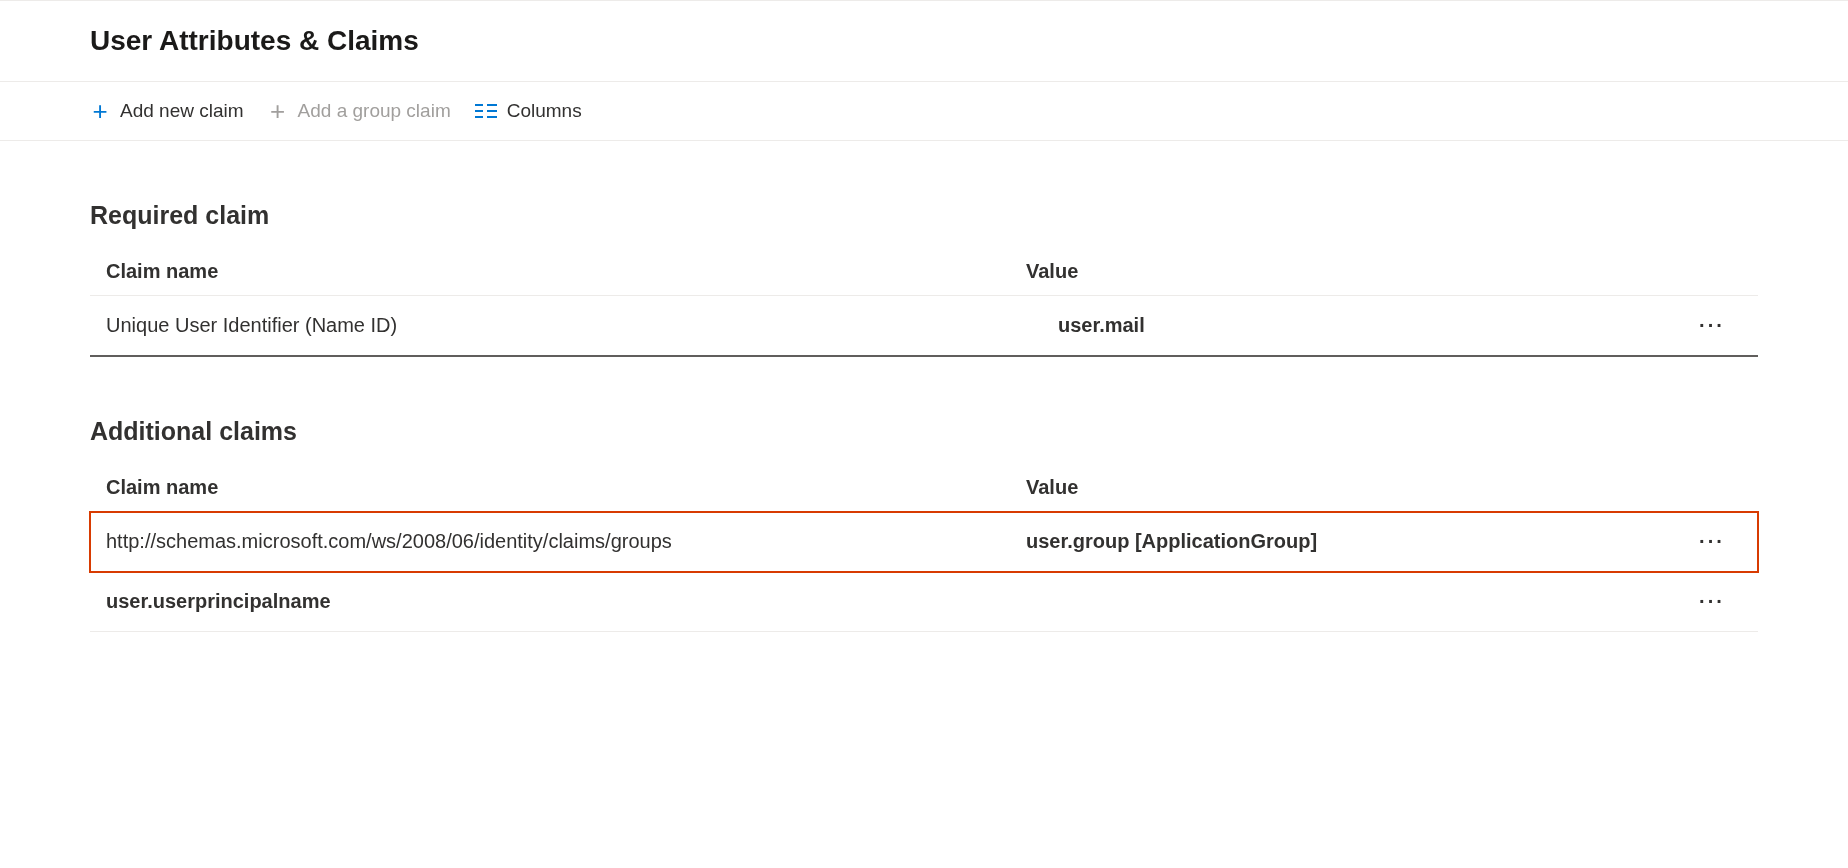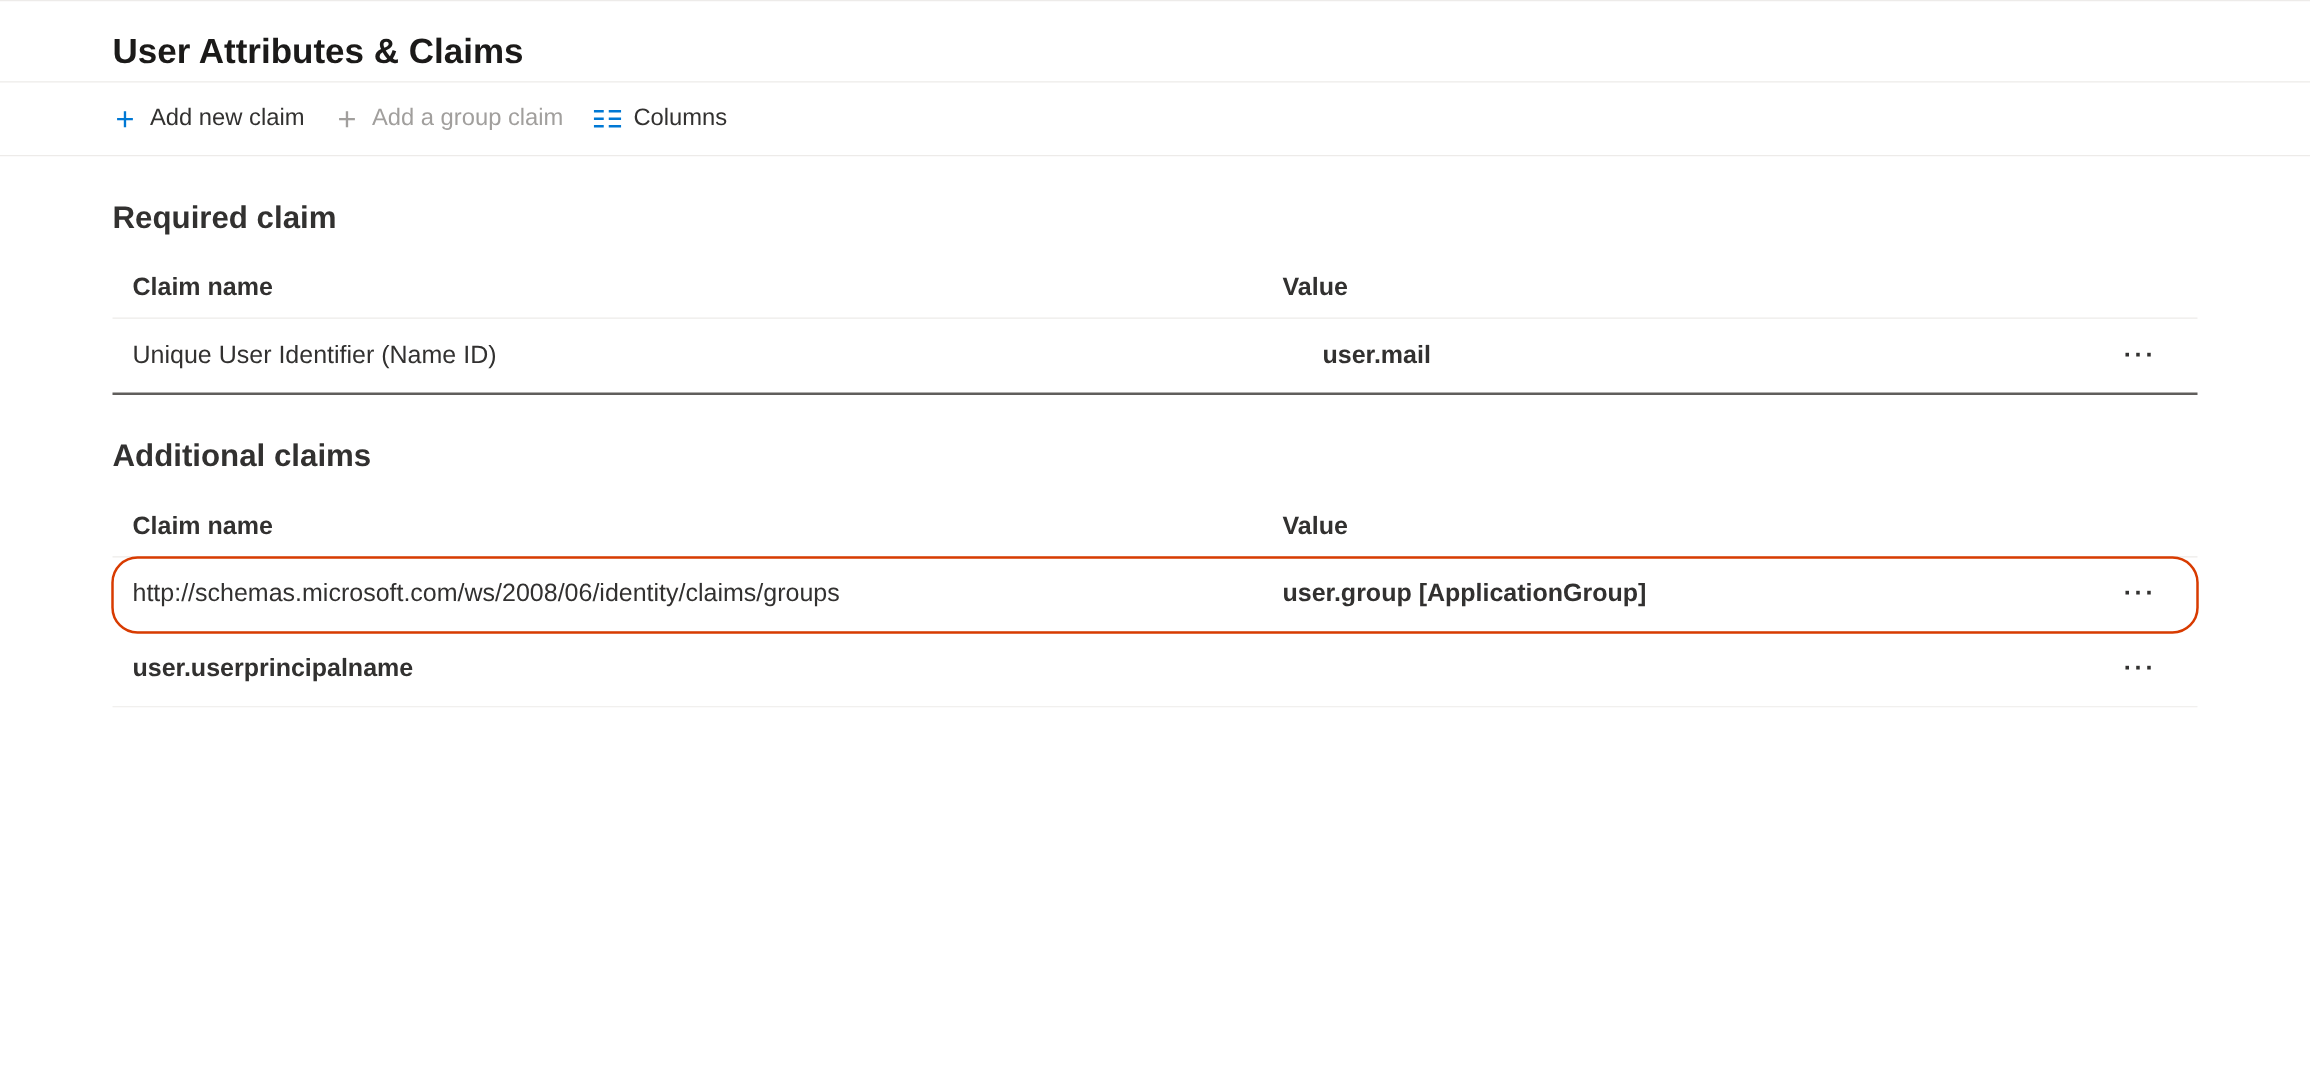--- a/index.html
+++ b/index.html
@@ -11,21 +11,21 @@
       font-family: "Segoe UI", -apple-system, BlinkMacSystemFont, sans-serif;
       background: #ffffff;
       color: #323130;
       padding: 0;
     }
     .page {
       width: 1848px;
       padding: 0;
     }
     .page-header {
-      padding: 24px 0 8px 90px;
+      padding: 24px 0 24px 90px;
       border-top: 1px solid #edebe9;
       border-bottom: 1px solid #edebe9;
     }
     .page-title {
       font-size: 28px;
       font-weight: 600;
       color: #1b1a19;
     }
     .toolbar {
       display: flex;
@@ -61,21 +61,21 @@
     .toolbar-button.disabled .icon-plus {
       color: #a19f9d;
     }
     .toolbar-button .icon-columns {
       color: #0078d4;
       display: inline-flex;
       align-items: center;
     }
     .section {
       padding: 0 90px;
-      margin-top: 35px;
+      margin-top: 60px;
     }
     .section-title {
       font-size: 25px;
       font-weight: 600;
       color: #323130;
       margin-bottom: 18px;
     }
     .table {
       width: 100%;
     }
@@ -88,21 +88,20 @@
     .table-row {
       display: flex;
       align-items: center;
       padding: 14px 16px;
       border-bottom: 1px solid #edebe9;
       position: relative;
     }
     .table-row.highlighted {
       outline: 2px solid #d83b01;
       outline-offset: -1px;
-      border-radius: 20px;
     }
     .table-row.underlined {
       border-bottom: 2px solid #605e5c;
       gap: 32px;
     }
     .col-name {
       flex: 0 0 920px;
       font-size: 20px;
     }
     .col-value {

